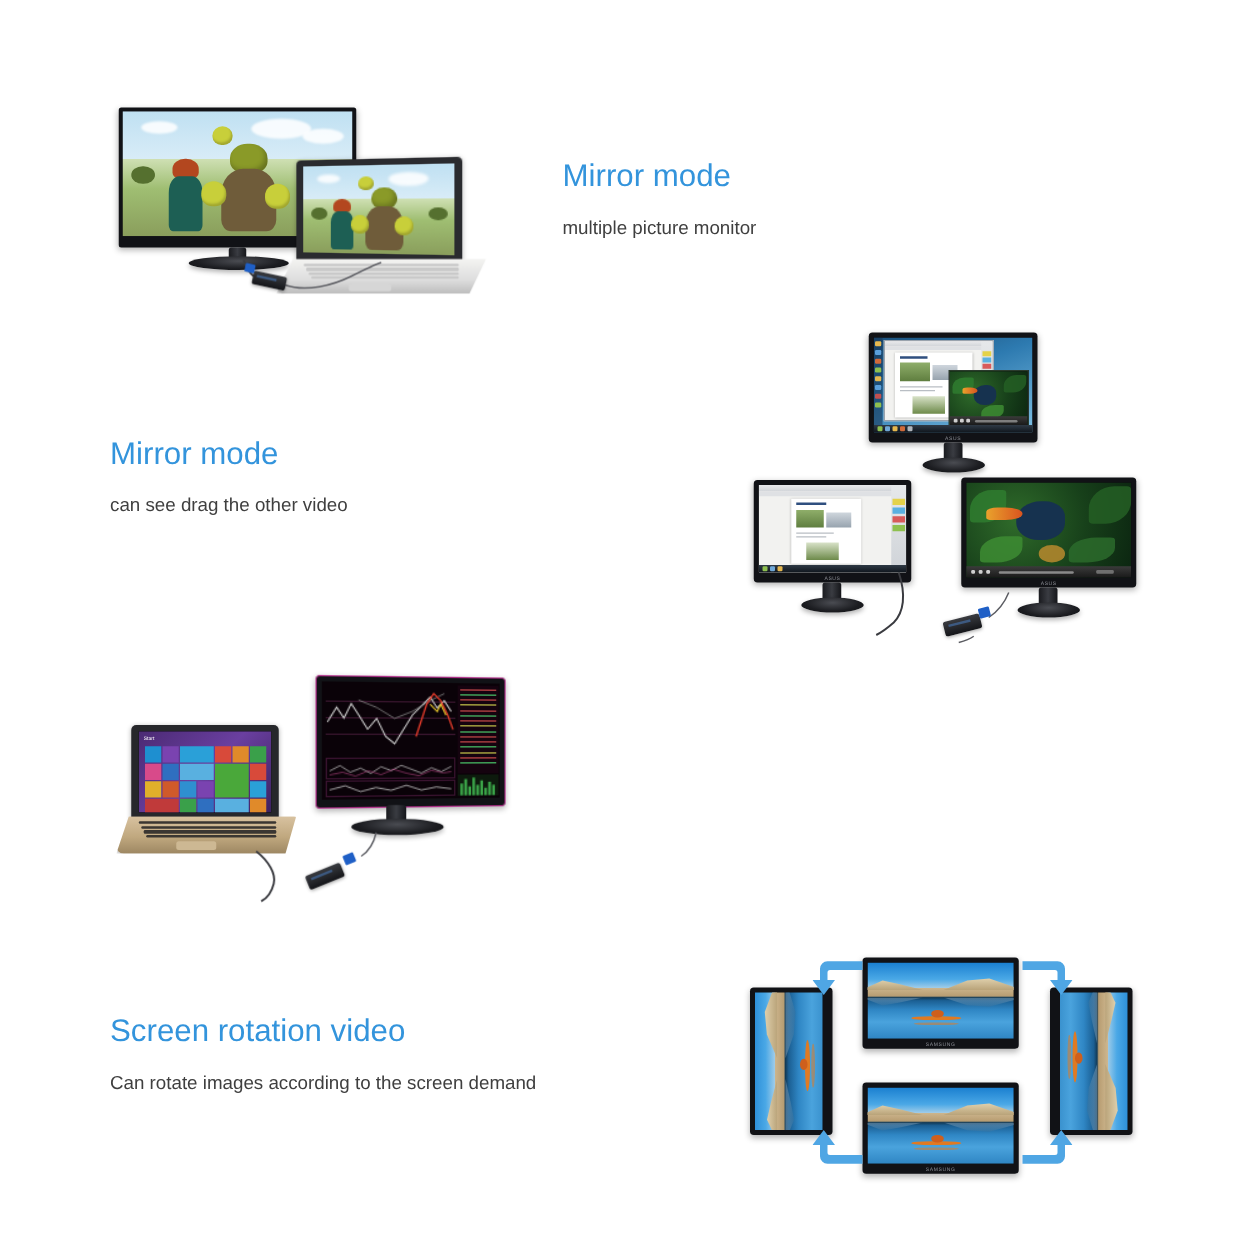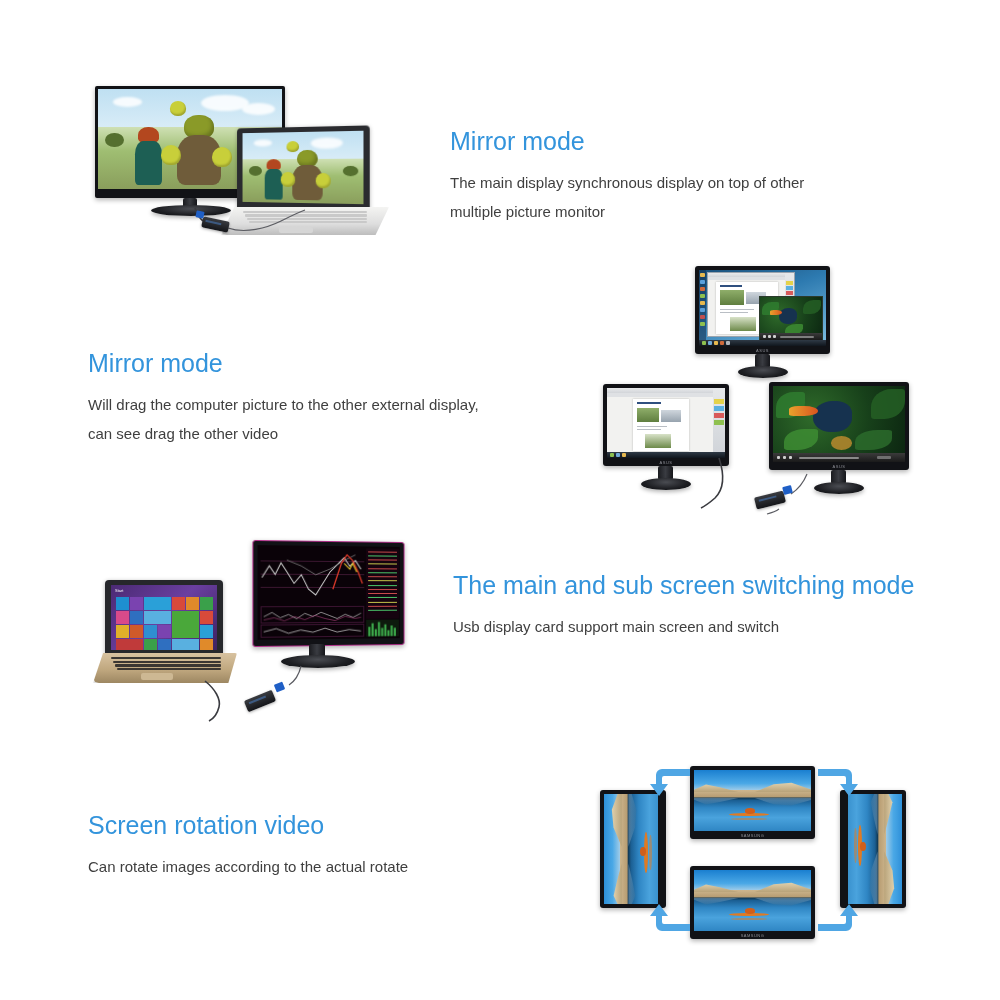--- a/index.html
+++ b/index.html
@@ -356,21 +356,20 @@
     </svg>
     <div class="dongle" style="left:117px; top:141px; width:27px; height:11px; transform: rotate(12deg);">
       <div class="dongle-plug-lite" style="left:3px; top:3px; width:16px; height:2px; opacity:.45;"></div>
     </div>
     <div class="dongle-plug" style="left:111px; top:133px; width:8px; height:7px; transform: rotate(12deg);"></div>
   </div>
 
   <div class="feature-text" id="text-mirror">
     <h2 class="feature-title">Mirror mode</h2>
     <p class="feature-desc">
-      <span>The main display synchronous display on top of other</span>
       <span>multiple picture monitor</span>
     </p>
   </div>
 
   <div class="illus" id="illus-expand" style="left:595px; top:262px; width:325px; height:255px;">
 
     <div class="screen-frame" style="left:100px; top:4px; width:135px; height:88px;">
       <div class="glass" style="left:4px; top:4px; right:4px; bottom:8px;">
         <div class="scene-desktop">
           <div class="sidebar-icons" style="width:7px;">
@@ -491,21 +490,20 @@
     </svg>
     <div class="dongle" style="left:160px; top:232px; width:30px; height:12px; transform: rotate(-14deg);">
       <div class="dongle-plug-lite" style="left:4px; top:3px; width:18px; height:2px; opacity:.45;"></div>
     </div>
     <div class="dongle-plug" style="left:188px; top:224px; width:9px; height:8px; transform: rotate(-14deg);"></div>
   </div>
 
   <div class="feature-text" id="text-expand">
     <h2 class="feature-title">Mirror mode</h2>
     <p class="feature-desc">
-      <span>Will drag the computer picture to the other external display,</span>
       <span>can see drag the other video</span>
     </p>
   </div>
 
   <div class="illus" id="illus-switch" style="left:85px; top:535px; width:330px; height:195px;">
 
     <div class="laptop-lid" style="left:20px; top:45px; width:118px; height:76px; background:#26272b;">
       <div class="laptop-screen" style="left:6px; top:5px; right:6px; bottom:6px;">
         <div class="scene-win8">
           <div class="win8-start" style="left:4px; top:3px;">Start</div>
@@ -607,26 +605,20 @@
     <svg class="cable" style="left:0; top:0; width:330px; height:195px;" viewBox="0 0 330 195">
       <path d="M120,146 C130,154 136,164 134,172 C132,180 128,184 124,186"></path>
       <path class="thin" d="M216,131 C214,140 210,146 204,150"></path>
     </svg>
     <div class="dongle" style="left:160px; top:160px; width:30px; height:12px; transform: rotate(-22deg);">
       <div class="dongle-plug-lite" style="left:4px; top:3px; width:18px; height:2px; opacity:.45;"></div>
     </div>
     <div class="dongle-plug" style="left:190px; top:148px; width:9px; height:8px; transform: rotate(-22deg);"></div>
   </div>
 
-  <div class="feature-text" id="text-switch">
-    <h2 class="feature-title">The main and sub screen switching mode</h2>
-    <p class="feature-desc">
-      <span>Usb display card support main screen and switch</span>
-    </p>
-  </div>
 
   <div class="illus" id="illus-rotation" style="left:592px; top:762px; width:330px; height:180px;">
 
     <div class="screen-frame" style="left:98px; top:4px; width:125px; height:73px; border-radius:3px;">
       <div class="glass" style="left:4px; top:4px; right:4px; bottom:8px;">
         <div class="scene-kayak">
           <div class="kayak-inner">
             <div class="mountain" style="left:-4%; top:22%; width:42%; height:14%; clip-path: polygon(0% 100%, 34% 12%, 62% 46%, 100% 100%);"></div>
             <div class="mountain" style="left:52%; top:20%; width:54%; height:16%; clip-path: polygon(0% 100%, 30% 22%, 58% 6%, 100% 100%);"></div>
             <div class="mount-reflect" style="left:-4%; top:46%; width:42%; height:12%; clip-path: polygon(0% 0%, 34% 88%, 62% 54%, 100% 0%);"></div>
@@ -717,17 +709,17 @@
         <g transform="translate(44,36) scale(-1,-1)">
           <path d="M44,5 H16 a6,6 0 0 0 -6,6 V20 h-6 l9,12 9,-12 h-6 V14 a2,2 0 0 1 2,-2 H44 Z" fill="#4fa6e4" transform="translate(-4,0)"></path>
         </g>
       </svg>
     </div>
   </div>
 
   <div class="feature-text" id="text-rotation">
     <h2 class="feature-title">Screen rotation video</h2>
     <p class="feature-desc">
-      <span>Can rotate images according to the actual rotate</span>
+      <span>Can rotate images according to the screen demand</span>
     </p>
   </div>
 
 </div>
 
 </body></html>

